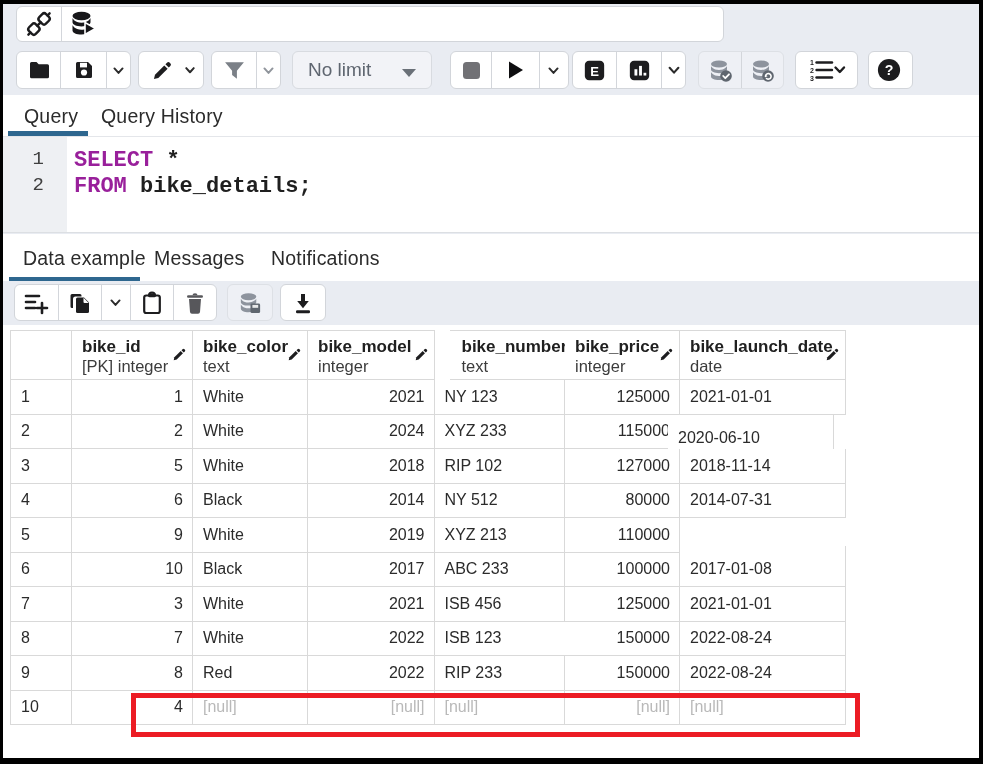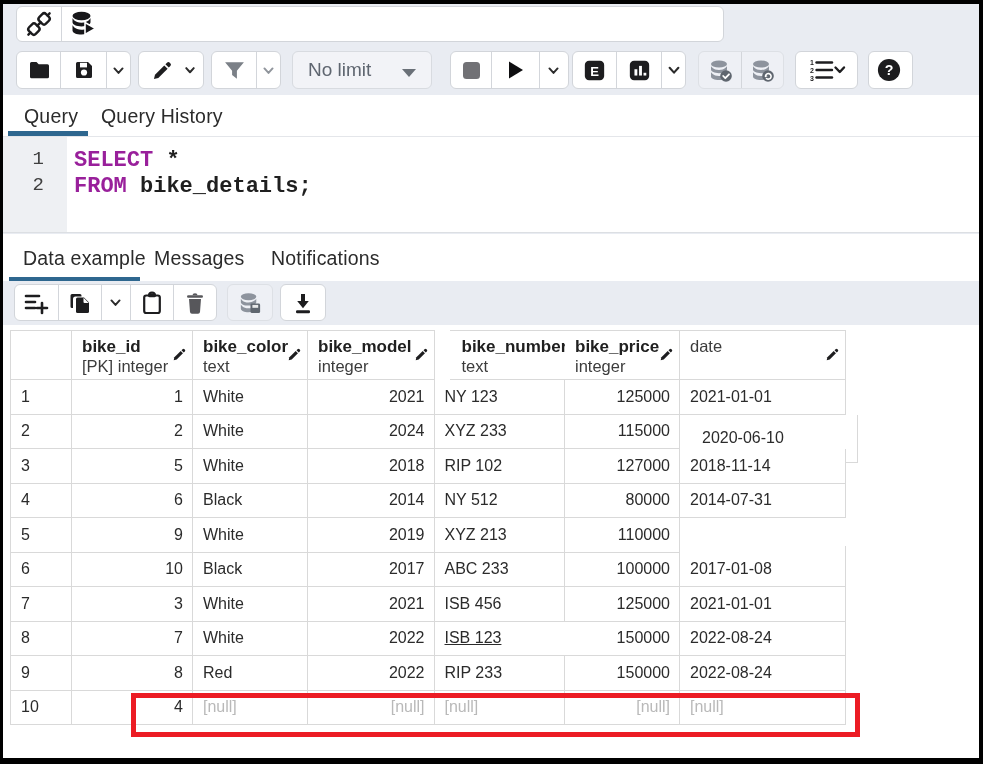--- a/index.html
+++ b/index.html
@@ -322,40 +322,41 @@
     </div>
     <div class="gcell" style="left:565px; top:330px; width:115px; height:50px; border-top:1px solid #d9d9d9; display:block; padding:6px 0 0 10px;">
       <div style="font-weight:bold; font-size:17px; color:#202020;">bike_price</div>
       <div style="font-size:16.5px; color:#3c3c3c; margin-top:0px;">integer</div>
       <svg width="17" height="17" viewBox="0 0 24 24" style="position:absolute; right:4px; top:15px;">
         <path fill="#1d1d1f" d="M3.8 20.2 L4.8 16 L13.7 7.1 L16.9 10.3 L8 19.2 L3.8 20.2 Z"></path>
         <path fill="#1d1d1f" d="M14.8 6 L16.3 4.5 a1.9 1.9 0 0 1 2.7 0 l0.5 0.5 a1.9 1.9 0 0 1 0 2.7 L18 9.2 Z"></path>
       </svg>
     </div>
     <div class="gcell" style="left:680px; top:330px; width:166px; height:50px; border-top:1px solid #d9d9d9; display:block; padding:6px 0 0 10px;">
+      <div style="font-weight:bold; font-size:17px; color:#202020;">bike_launch_date</div>
       <div style="font-size:16.5px; color:#3c3c3c; margin-top:0px;">date</div>
       <svg width="17" height="17" viewBox="0 0 24 24" style="position:absolute; right:4px; top:15px;">
         <path fill="#1d1d1f" d="M3.8 20.2 L4.8 16 L13.7 7.1 L16.9 10.3 L8 19.2 L3.8 20.2 Z"></path>
         <path fill="#1d1d1f" d="M14.8 6 L16.3 4.5 a1.9 1.9 0 0 1 2.7 0 l0.5 0.5 a1.9 1.9 0 0 1 0 2.7 L18 9.2 Z"></path>
       </svg>
     </div>
     <div class="gcell gl" style="left:10px; top:380px; width:62px; height:34.5px;border-left:1px solid #d9d9d9;">1</div>
     <div class="gcell gr" style="left:72px; top:380px; width:121px; height:34.5px;">1</div>
     <div class="gcell gl" style="left:193px; top:380px; width:115px; height:34.5px;">White</div>
     <div class="gcell gr" style="left:308px; top:380px; width:126.5px; height:34.5px;">2021</div>
     <div class="gcell gl" style="left:434.5px; top:380px; width:130.5px; height:34.5px;">NY 123</div>
     <div class="gcell gr" style="left:565px; top:380px; width:115px; height:34.5px;">125000</div>
     <div class="gcell gl" style="left:680px; top:380px; width:166px; height:34.5px;">2021-01-01</div>
     <div class="gcell gl" style="left:10px; top:414.5px; width:62px; height:34.5px;border-left:1px solid #d9d9d9;">2</div>
     <div class="gcell gr" style="left:72px; top:414.5px; width:121px; height:34.5px;">2</div>
     <div class="gcell gl" style="left:193px; top:414.5px; width:115px; height:34.5px;">White</div>
     <div class="gcell gr" style="left:308px; top:414.5px; width:126.5px; height:34.5px;">2024</div>
     <div class="gcell gl" style="left:434.5px; top:414.5px; width:130.5px; height:34.5px;">XYZ 233</div>
     <div class="gcell gr" style="left:565px; top:414.5px; width:115px; height:34.5px;">115000</div>
-    <div class="gcell gl" style="left:692px; top:414.5px; width:166px; height:48px;">2020-06-10</div>
+    <div class="gcell gl" style="left:668px; top:414.5px; width:166px; height:48px;">2020-06-10</div>
     <div class="gcell gl" style="left:10px; top:449px; width:62px; height:34.5px;border-left:1px solid #d9d9d9;">3</div>
     <div class="gcell gr" style="left:72px; top:449px; width:121px; height:34.5px;">5</div>
     <div class="gcell gl" style="left:193px; top:449px; width:115px; height:34.5px;">White</div>
     <div class="gcell gr" style="left:308px; top:449px; width:126.5px; height:34.5px;">2018</div>
     <div class="gcell gl" style="left:434.5px; top:449px; width:130.5px; height:34.5px;">RIP 102</div>
     <div class="gcell gr" style="left:565px; top:449px; width:115px; height:34.5px;">127000</div>
     <div class="gcell gl" style="left:680px; top:449px; width:166px; height:34.5px;">2018-11-14</div>
     <div class="gcell gl" style="left:10px; top:483.5px; width:62px; height:34.5px;border-left:1px solid #d9d9d9;">4</div>
     <div class="gcell gr" style="left:72px; top:483.5px; width:121px; height:34.5px;">6</div>
     <div class="gcell gl" style="left:193px; top:483.5px; width:115px; height:34.5px;">Black</div>
@@ -381,21 +382,21 @@
     <div class="gcell gr" style="left:72px; top:587px; width:121px; height:34.5px;">3</div>
     <div class="gcell gl" style="left:193px; top:587px; width:115px; height:34.5px;">White</div>
     <div class="gcell gr" style="left:308px; top:587px; width:126.5px; height:34.5px;">2021</div>
     <div class="gcell gl" style="left:434.5px; top:587px; width:130.5px; height:34.5px;">ISB 456</div>
     <div class="gcell gr" style="left:565px; top:587px; width:115px; height:34.5px;">125000</div>
     <div class="gcell gl" style="left:680px; top:587px; width:166px; height:34.5px;">2021-01-01</div>
     <div class="gcell gl" style="left:10px; top:621.5px; width:62px; height:34.5px;border-left:1px solid #d9d9d9;">8</div>
     <div class="gcell gr" style="left:72px; top:621.5px; width:121px; height:34.5px;">7</div>
     <div class="gcell gl" style="left:193px; top:621.5px; width:115px; height:34.5px;">White</div>
     <div class="gcell gr" style="left:308px; top:621.5px; width:126.5px; height:34.5px;">2022</div>
-    <div class="gcell gl" style="left:434.5px; top:621.5px; width:152px; height:34.5px;text-decoration:underline;">ISB 123</div>
+    <div class="gcell gl" style="left:434.5px; top:621.5px; width:152px; height:34.5px;">ISB 123</div>
     <div class="gcell gr" style="left:565px; top:621.5px; width:115px; height:34.5px;">150000</div>
     <div class="gcell gl" style="left:680px; top:621.5px; width:166px; height:34.5px;">2022-08-24</div>
     <div class="gcell gl" style="left:10px; top:656px; width:62px; height:34.5px;border-left:1px solid #d9d9d9;">9</div>
     <div class="gcell gr" style="left:72px; top:656px; width:121px; height:34.5px;">8</div>
     <div class="gcell gl" style="left:193px; top:656px; width:115px; height:34.5px;">Red</div>
     <div class="gcell gr" style="left:308px; top:656px; width:126.5px; height:34.5px;">2022</div>
     <div class="gcell gl" style="left:434.5px; top:656px; width:130.5px; height:34.5px;">RIP 233</div>
     <div class="gcell gr" style="left:565px; top:656px; width:115px; height:34.5px;">150000</div>
     <div class="gcell gl" style="left:680px; top:656px; width:166px; height:34.5px;">2022-08-24</div>
     <div class="gcell gl" style="left:10px; top:690.5px; width:62px; height:34.5px;border-left:1px solid #d9d9d9;">10</div>

